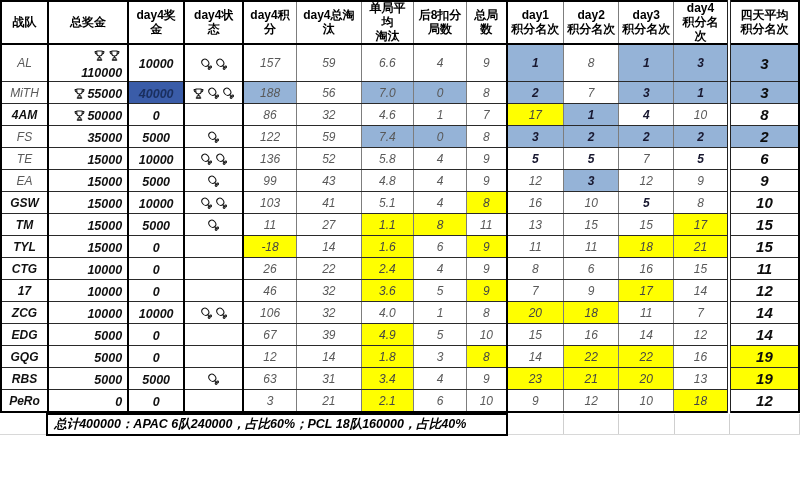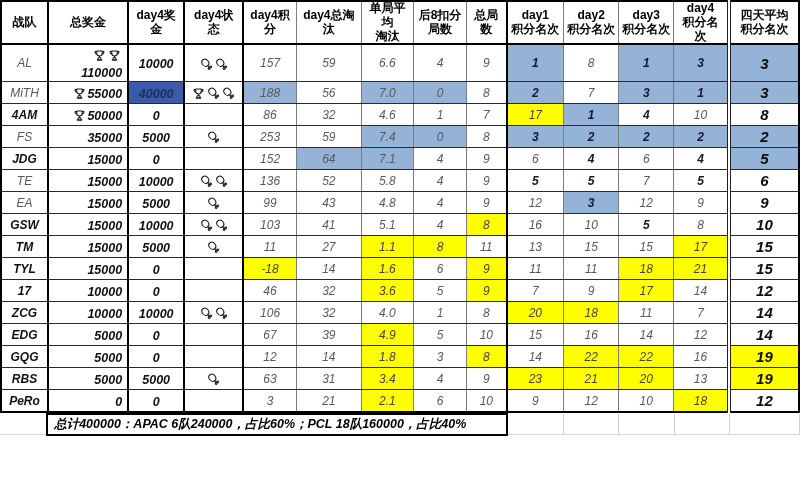--- a/index.html
+++ b/index.html
@@ -207,46 +207,30 @@
         <td class="prizec mj"><span class="prize">35000</span></td>
         <td class="d4pc mj"><span class="prize">5000</span></td>
         <td class="statusc mj"><span class="icon"><svg viewBox="0 0 24 24" width="13" height="13">
               <g fill="none" stroke="#141414" stroke-width="1.9">
                 <ellipse cx="9.8" cy="8.8" rx="6" ry="7" transform="rotate(-38 9.8 8.8)"></ellipse>
                 <path d="M14.3 14.3l3.4 3.4"></path>
                 <circle cx="19.6" cy="16.6" r="1.7"></circle>
                 <circle cx="16.8" cy="19.4" r="1.7"></circle>
               </g>
             </svg></span></td>
-        <td class="num mj">253</td>
+        <td class="num mj">122</td>
         <td class="num">59</td>
         <td class="num hl-b">7.4</td>
         <td class="num hl-b">0</td>
         <td class="num">8</td>
         <td class="num mj hl-b"><span class="bv">3</span></td>
         <td class="num hl-b"><span class="bv">2</span></td>
         <td class="num hl-b"><span class="bv">2</span></td>
         <td class="num hl-b"><span class="bv">2</span></td>
         <td class="num dbl hl-b avgc">2</td>
-      </tr>
-      <tr>
-        <td class="teamc em">JDG</td>
-        <td class="prizec mj"><span class="prize">15000</span></td>
-        <td class="d4pc mj"><span class="prize">0</span></td>
-        <td class="statusc mj"></td>
-        <td class="num mj">152</td>
-        <td class="num hl-b">64</td>
-        <td class="num hl-b">7.1</td>
-        <td class="num">4</td>
-        <td class="num">9</td>
-        <td class="num mj">6</td>
-        <td class="num"><span class="bv">4</span></td>
-        <td class="num">6</td>
-        <td class="num"><span class="bv">4</span></td>
-        <td class="num dbl hl-b avgc">5</td>
       </tr>
       <tr>
         <td class="teamc dim">TE</td>
         <td class="prizec mj"><span class="prize">15000</span></td>
         <td class="d4pc mj"><span class="prize">10000</span></td>
         <td class="statusc mj"><span class="icon"><svg viewBox="0 0 24 24" width="13" height="13">
               <g fill="none" stroke="#141414" stroke-width="1.9">
                 <ellipse cx="9.8" cy="8.8" rx="6" ry="7" transform="rotate(-38 9.8 8.8)"></ellipse>
                 <path d="M14.3 14.3l3.4 3.4"></path>
                 <circle cx="19.6" cy="16.6" r="1.7"></circle>
@@ -355,20 +339,36 @@
         <td class="num mj hl-y">-18</td>
         <td class="num">14</td>
         <td class="num hl-y">1.6</td>
         <td class="num">6</td>
         <td class="num hl-y">9</td>
         <td class="num mj">11</td>
         <td class="num">11</td>
         <td class="num hl-y">18</td>
         <td class="num hl-y">21</td>
         <td class="num dbl avgc">15</td>
+      </tr>
+      <tr>
+        <td class="teamc em">CTG</td>
+        <td class="prizec mj"><span class="prize">10000</span></td>
+        <td class="d4pc mj"><span class="prize">0</span></td>
+        <td class="statusc mj"></td>
+        <td class="num mj">26</td>
+        <td class="num">22</td>
+        <td class="num hl-y">2.4</td>
+        <td class="num">4</td>
+        <td class="num">9</td>
+        <td class="num mj">8</td>
+        <td class="num">6</td>
+        <td class="num">16</td>
+        <td class="num">15</td>
+        <td class="num dbl avgc">11</td>
       </tr>
       <tr>
         <td class="teamc em">17</td>
         <td class="prizec mj"><span class="prize">10000</span></td>
         <td class="d4pc mj"><span class="prize">0</span></td>
         <td class="statusc mj"></td>
         <td class="num mj">46</td>
         <td class="num">32</td>
         <td class="num hl-y">3.6</td>
         <td class="num">5</td>

